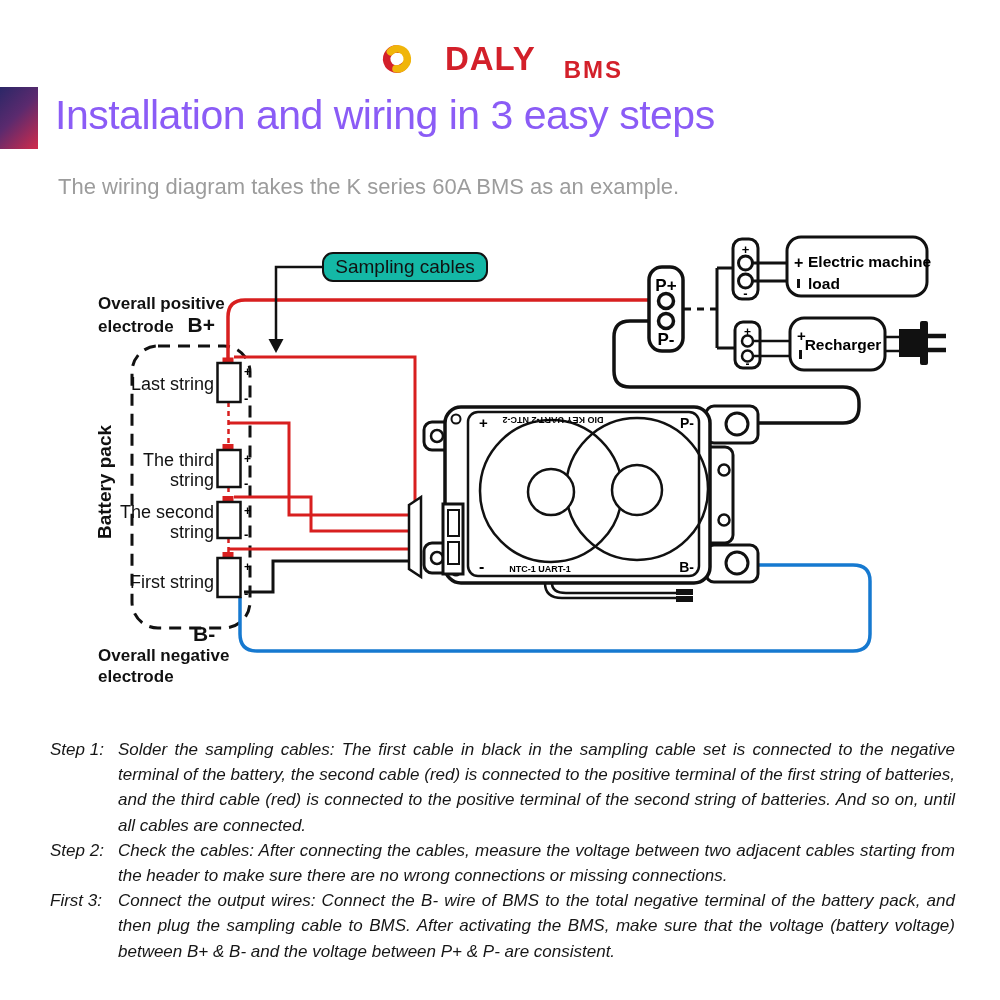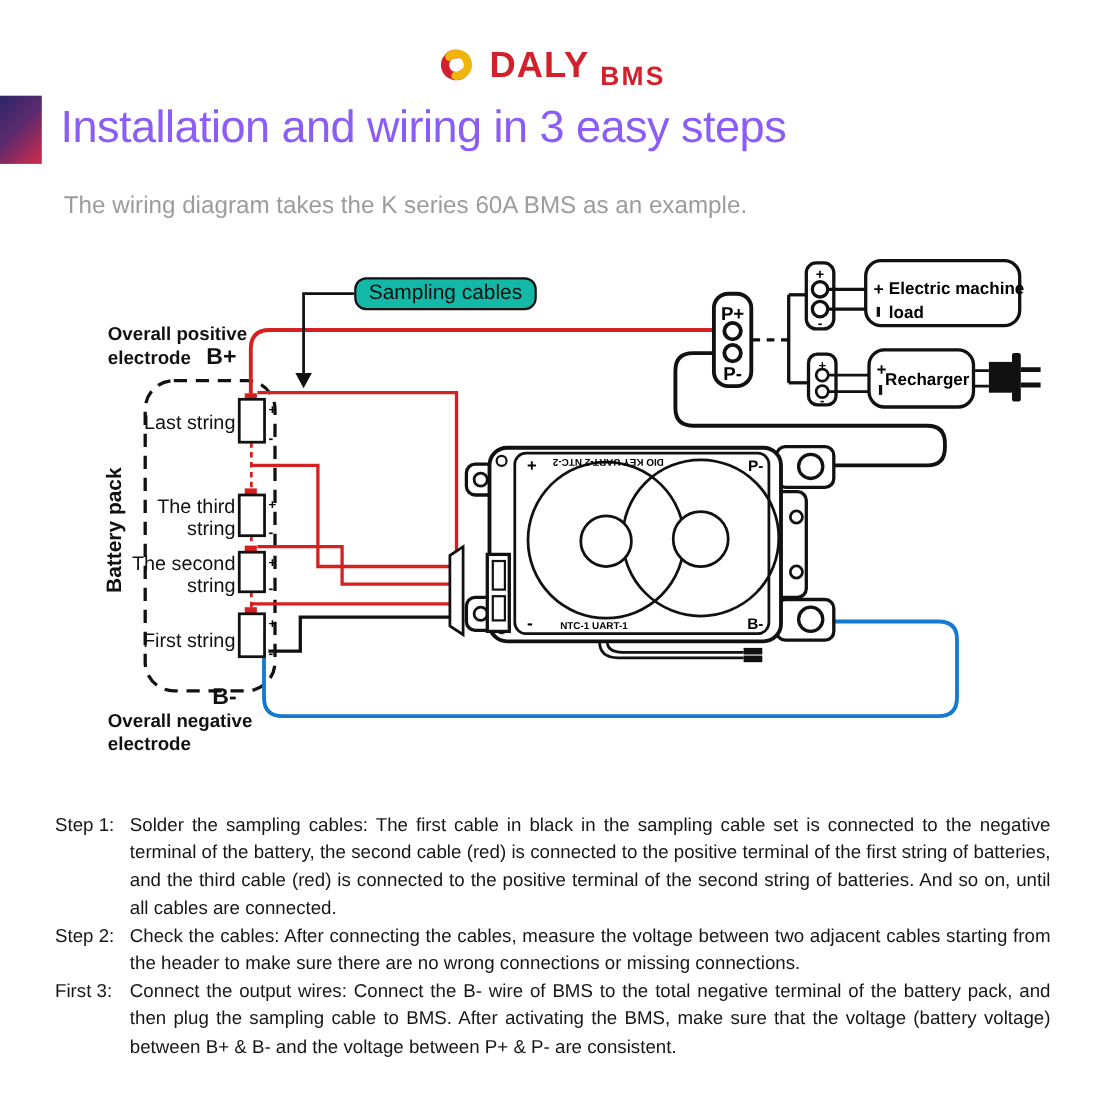--- a/index.html
+++ b/index.html
@@ -1,21 +1,21 @@
 <!DOCTYPE html>
 <html><head>
 <meta charset="utf-8">
 <style>
   html,body{margin:0;padding:0;}
   body{width:1000px;height:1000px;background:#ffffff;position:relative;
        font-family:"Liberation Sans",sans-serif;color:#111;overflow:hidden;}
   .abs{position:absolute;}
 
   
-  .logo-row{left:0;top:34px;width:1000px;display:flex;justify-content:center;align-items:center;gap:10px;}
+  .logo-row{left:0;top:34px;width:1000px;display:flex;justify-content:center;align-items:center;gap:28px;}
   .brand-primary{font-size:33px;font-weight:bold;color:#d3202a;letter-spacing:1px;}
   .brand-secondary{font-size:24px;font-weight:bold;color:#d3202a;letter-spacing:2px;margin-top:22px;}
   .grad-bar{left:0;top:87px;width:38px;height:62px;
             background:linear-gradient(135deg,#2b2767 0%,#5b2a6e 45%,#d12b4b 100%);}
   .page-title{left:55px;top:92px;font-size:41px;font-weight:normal;letter-spacing:-0.5px;color:#8b5cf6;text-align:right;}
   .page-subtitle{left:58px;top:174px;font-size:22px;color:#9c9c9c;}
 
   
   .lab{font-weight:bold;color:#111;}
   .sampling-box{left:322px;top:252px;width:162px;height:26px;border:2.5px solid #111;border-radius:11px;
@@ -26,21 +26,21 @@
   .neg-label{left:98px;top:645px;width:160px;font-size:17px;line-height:21px;z-index:2;}
   .pack-label{left:25px;top:471px;width:160px;text-align:center;font-size:19px;
               transform:rotate(-90deg);z-index:2;}
   .cell-label{font-size:18px;text-align:right;line-height:20px;color:#111;z-index:2;}
   .cl-0{left:118px;top:374px;width:96px;}
   .cl-1{left:118px;top:450px;width:96px;}
   .cl-2{left:116px;top:502px;width:98px;}
   .cl-3{left:118px;top:572px;width:96px;}
 
   
-  .steps{left:50px;top:737px;width:905px;font-size:17px;line-height:25.2px;color:#161616;}
+  .steps{left:50px;top:737px;width:905px;font-size:17px;line-height:25.2px;color:#161616;font-style:italic;}
   .step-row{display:flex;}
   .step-label{flex:0 0 68px;white-space:nowrap;}
   .step-text{flex:1;text-align:justify;margin:0;}
 
   svg text{font-family:"Liberation Sans",sans-serif;}
 </style>
 </head>
 <body>
 
 <div class="abs logo-row">

